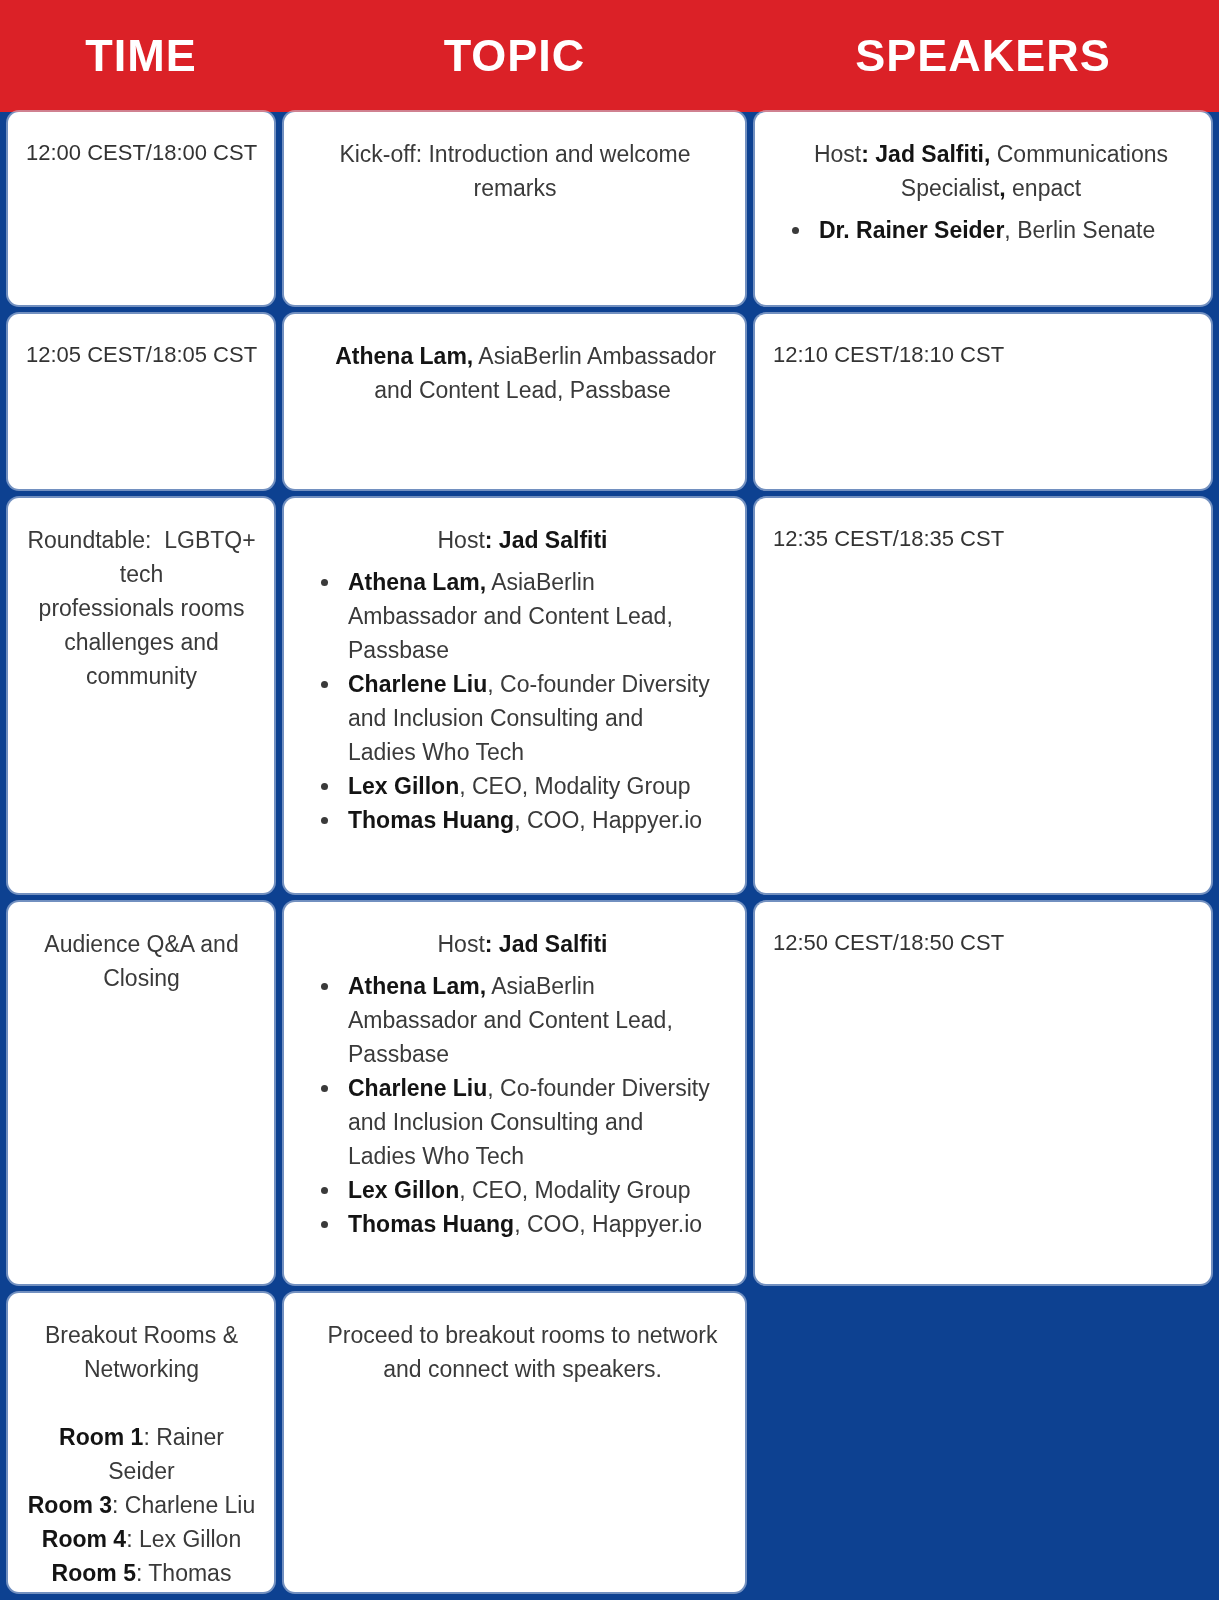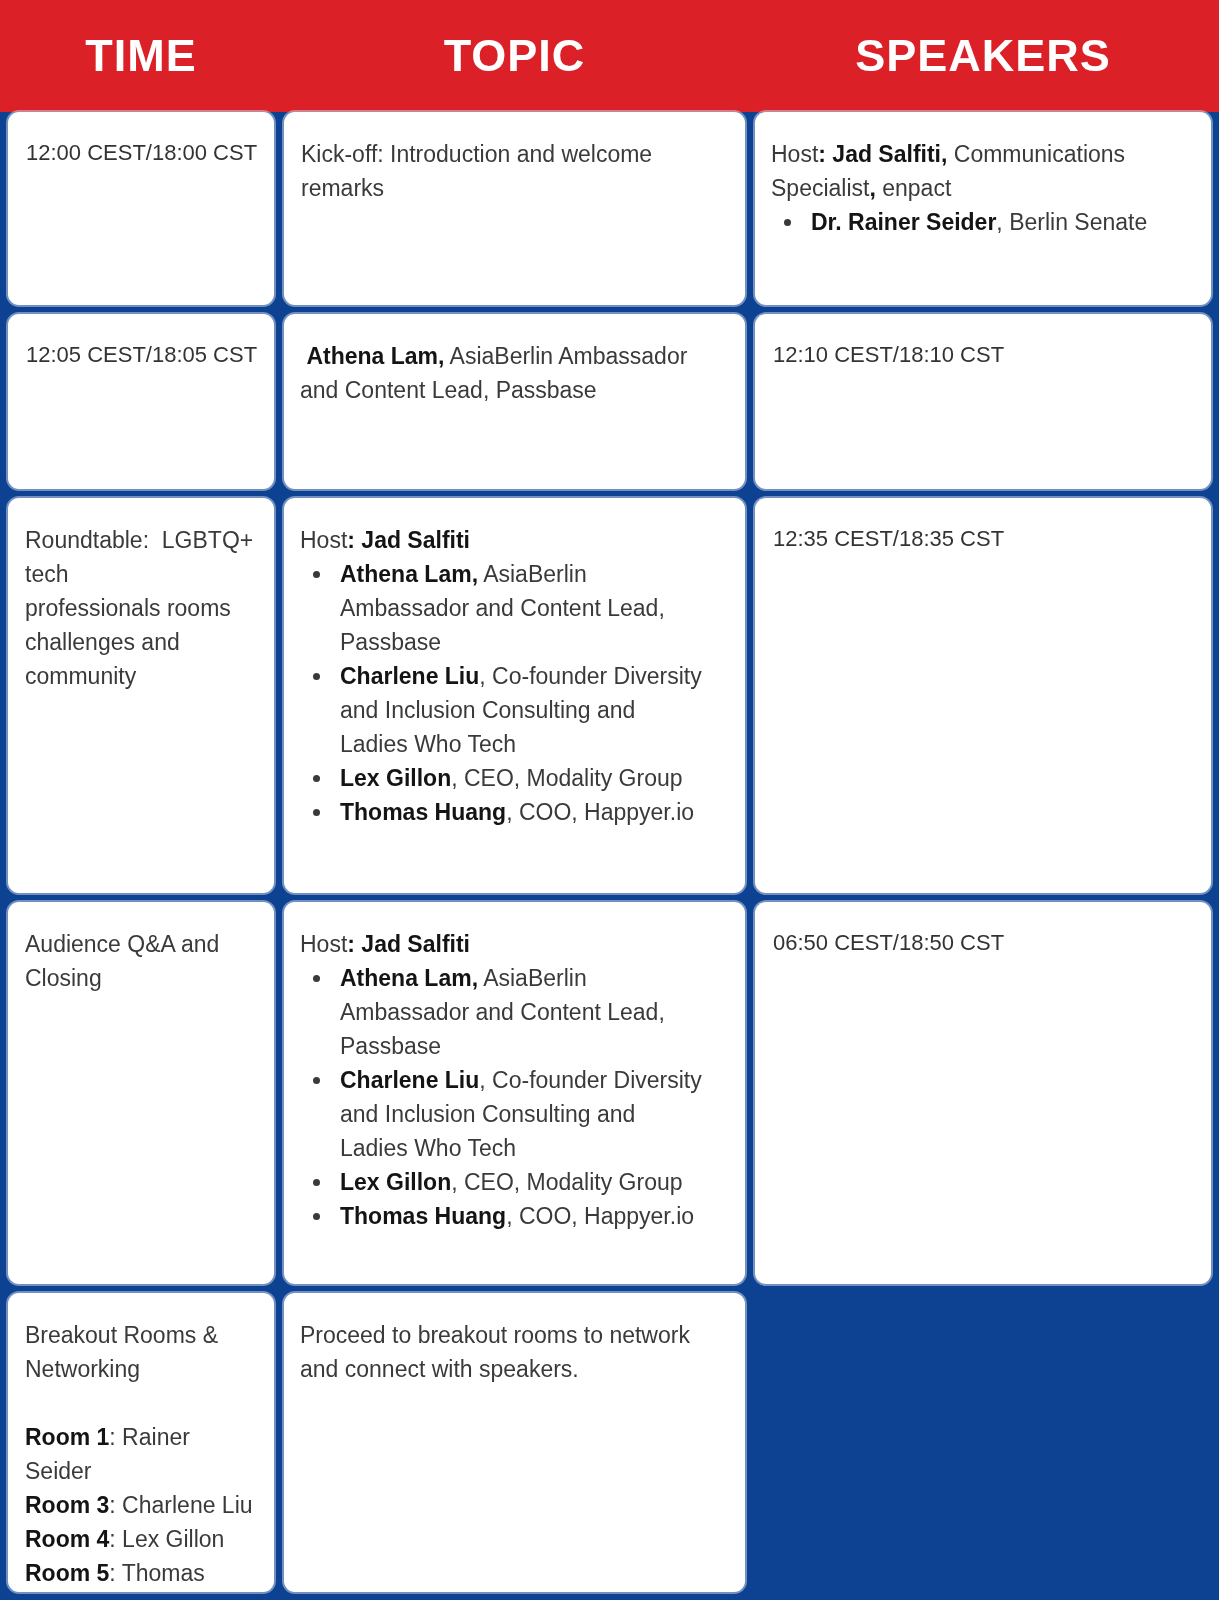--- a/index.html
+++ b/index.html
@@ -56,23 +56,23 @@
     overflow:hidden;
     white-space:pre-wrap;
   }
   .cell.time{
     padding:24px 4px 10px 18px;
     font-size:22px;
     color:#333333;
   }
   .cell.topic{padding:25px 16px 10px 17px;}
   .cell.speakers{padding:25px 0 10px 16px;}
-  .cell p{margin:0;}
+  .cell p{margin:0;text-align:center;}
   .cell ul{
-    margin:0;
+    margin:8px;
     padding:0 0 0 34px;
     list-style:disc;
   }
   .cell li{padding-left:6px;}
   .spacer{height:34px;}
   b{font-weight:bold;color:var(--bold);}
 </style>
 </head>
 <body>
 
@@ -87,17 +87,17 @@
       <div class="cell topic"><p><span>Kick-off: Introduction and welcome</span><br><span>remarks</span></p></div>
       <div class="cell speakers"><p><span>Host</span><b>: Jad Salfiti,</b><span> Communications</span><br><span>Specialist</span><b>,</b><span> enpact</span></p><ul><li><b>Dr. Rainer Seider</b><span>, Berlin Senate</span></li></ul></div>
       <div class="cell time"><span>12:05 CEST/18:05 CST</span></div>
       <div class="cell speakers"><p><span> </span><b>Athena Lam,</b><span> AsiaBerlin Ambassador</span><br><span>and Content Lead, Passbase</span></p></div>
       <div class="cell time"><span>12:10 CEST/18:10 CST</span></div>
       <div class="cell topic"><p><span>Roundtable:  LGBTQ+ tech</span><br><span>professionals rooms challenges and</span><br><span>community</span></p></div>
       <div class="cell speakers"><p><span>Host</span><b>: Jad Salfiti</b></p><ul><li><b>Athena Lam,</b><span> AsiaBerlin</span><br><span>Ambassador and Content Lead,</span><br><span>Passbase</span></li><li><b>Charlene Liu</b><span>, Co-founder Diversity</span><br><span>and Inclusion Consulting and</span><br><span>Ladies Who Tech</span></li><li><b>Lex Gillon</b><span>, CEO, Modality Group</span></li><li><b>Thomas Huang</b><span>, COO, Happyer.io</span></li></ul></div>
       <div class="cell time"><span>12:35 CEST/18:35 CST</span></div>
       <div class="cell topic"><p><span>Audience Q&amp;A and Closing</span></p></div>
       <div class="cell speakers"><p><span>Host</span><b>: Jad Salfiti</b></p><ul><li><b>Athena Lam,</b><span> AsiaBerlin</span><br><span>Ambassador and Content Lead,</span><br><span>Passbase</span></li><li><b>Charlene Liu</b><span>, Co-founder Diversity</span><br><span>and Inclusion Consulting and</span><br><span>Ladies Who Tech</span></li><li><b>Lex Gillon</b><span>, CEO, Modality Group</span></li><li><b>Thomas Huang</b><span>, COO, Happyer.io</span></li></ul></div>
-      <div class="cell time"><span>06:50 CEST/18:50 CST</span></div>
+      <div class="cell time"><span>12:50 CEST/18:50 CST</span></div>
       <div class="cell topic"><p><span>Breakout Rooms &amp; Networking</span></p><div class="spacer"></div><p><b>Room 1</b><span>: Rainer Seider</span></p><p><b>Room 3</b><span>: Charlene Liu</span></p><p><b>Room 4</b><span>: Lex Gillon</span></p><p><b>Room 5</b><span>: Thomas Huang</span></p></div>
       <div class="cell speakers"><p><span>Proceed to breakout rooms to network</span><br><span>and connect with speakers.</span></p></div>
     </div>
 </div>
 
 </body></html>

